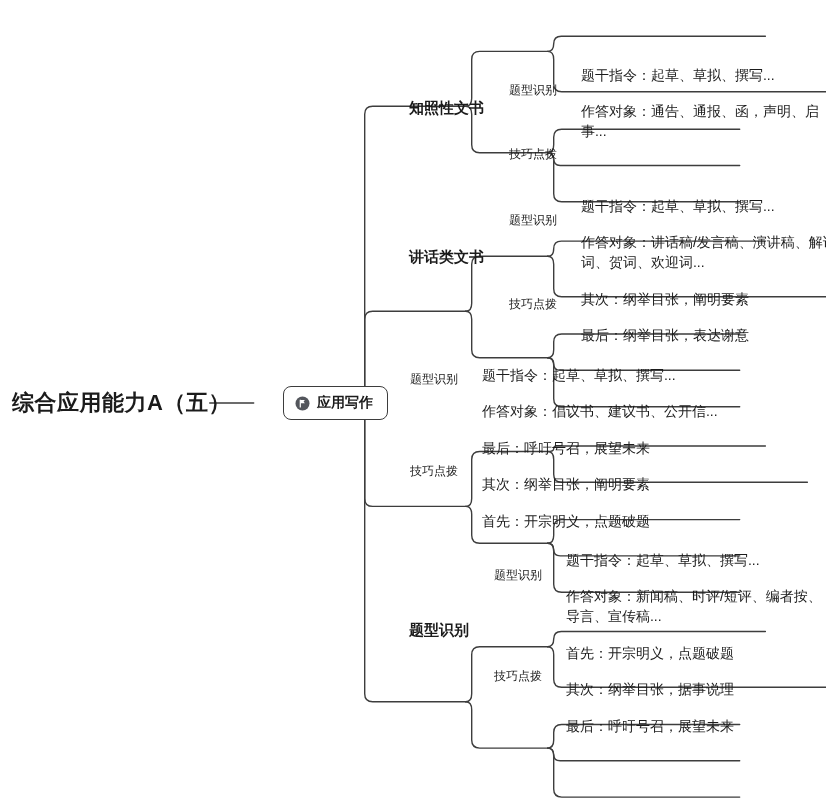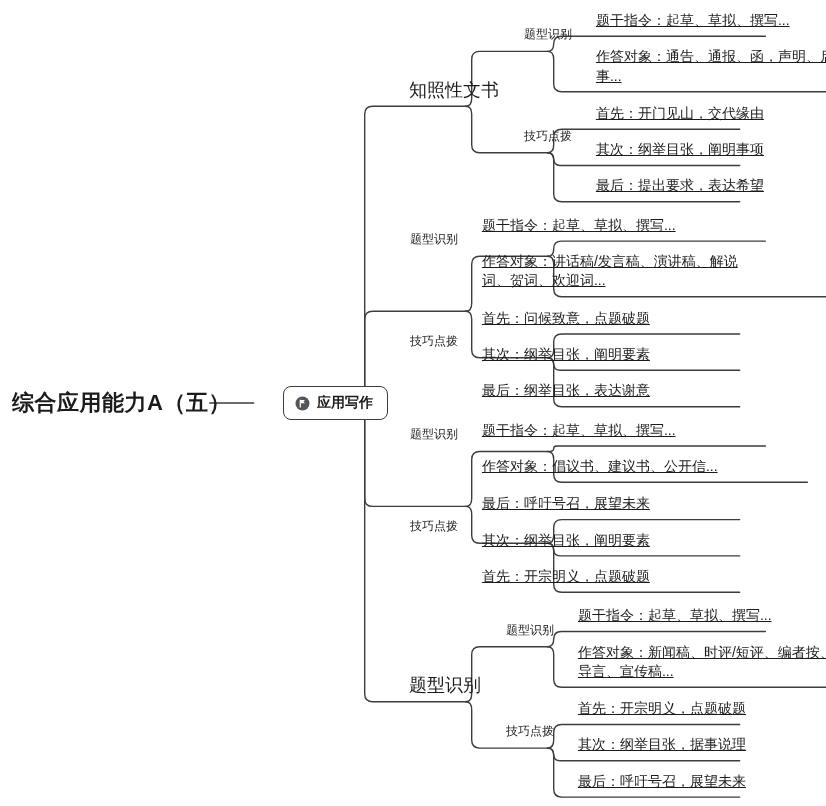--- a/index.html
+++ b/index.html
@@ -11,23 +11,23 @@
   .children{display:flex;flex-direction:column;justify-content:center;}
   .label{width:max-content;white-space:nowrap;}
   
   .plain{font-size:22px;font-weight:bold;letter-spacing:0.5px;}
   
   .box{display:flex;align-items:center;gap:7px;border:1.6px solid #3d3d3d;
        border-radius:8px;padding:7px 14px 7px 11px;font-size:14px;font-weight:bold;background:#fff;text-align:right;}
   .icon{display:inline-flex;line-height:0;}
   
   .u{padding:2px 8px 7px 4px;}
-  .cat{font-size:18px;font-weight:normal;padding-left:13px;padding-right:11px;transform:translateY(-13px);}
+  .cat{font-size:15px;font-weight:bold;padding-left:13px;padding-right:11px;transform:translateY(-13px);}
   .grp{font-size:12px;transform:translateY(-13px);}
-  .leaf{font-size:14px;line-height:1.38;white-space:normal;max-width:258px;padding:2px 8px 6px 2px;text-decoration:underline;}
+  .leaf{font-size:14px;line-height:1.38;white-space:normal;max-width:258px;padding:2px 8px 6px 2px;}
   
   .hub-ch{margin-left:52px;}
   .branches{margin-left:8px;gap:12px;}
   .grp-ch{margin-left:10px;gap:10px;}
   .leaf-ch{margin-left:14px;gap:9px;}
 </style>
 </head>
 <body>
 
 <div id="map">
@@ -93,54 +93,41 @@
                   <div class="node">
                       <div class="label u leaf">题干指令：起草、草拟、撰写...</div>
                     </div>
                   <div class="node">
                       <div class="label u leaf">作答对象：通告、通报、函，声明、启事...</div>
                     </div>
                 </div>
               </div>
               <div class="node">
                 <div class="label u grp">技巧点拨</div>
-                <div class="children leaf-ch">
-                  <div class="node">
-                      <div class="label u leaf">首先：开门见山，交代缘由</div>
-                    </div>
-                  <div class="node">
-                      <div class="label u leaf">其次：纲举目张，阐明事项</div>
-                    </div>
-                  <div class="node">
-                      <div class="label u leaf">最后：提出要求，表达希望</div>
-                    </div>
-                </div>
-              </div>
-            </div>
-          </div>
-
-          <div class="node">
+              </div>
+            </div>
+          </div>
+
+          <div class="node">
+            <div class="label u cat">讲话类文书</div>
             <div class="children grp-ch">
               <div class="node">
                 <div class="label u grp">题型识别</div>
                 <div class="children leaf-ch">
                   <div class="node">
                       <div class="label u leaf">题干指令：起草、草拟、撰写...</div>
                     </div>
                   <div class="node">
                       <div class="label u leaf">作答对象：讲话稿/发言稿、演讲稿、解说词、贺词、欢迎词...</div>
                     </div>
                 </div>
               </div>
               <div class="node">
                 <div class="label u grp">技巧点拨</div>
                 <div class="children leaf-ch">
-                  <div class="node">
-                      <div class="label u leaf">首先：问候致意，点题破题</div>
-                    </div>
                   <div class="node">
                       <div class="label u leaf">其次：纲举目张，阐明要素</div>
                     </div>
                   <div class="node">
                       <div class="label u leaf">最后：纲举目张，表达谢意</div>
                     </div>
                 </div>
               </div>
             </div>
           </div>

